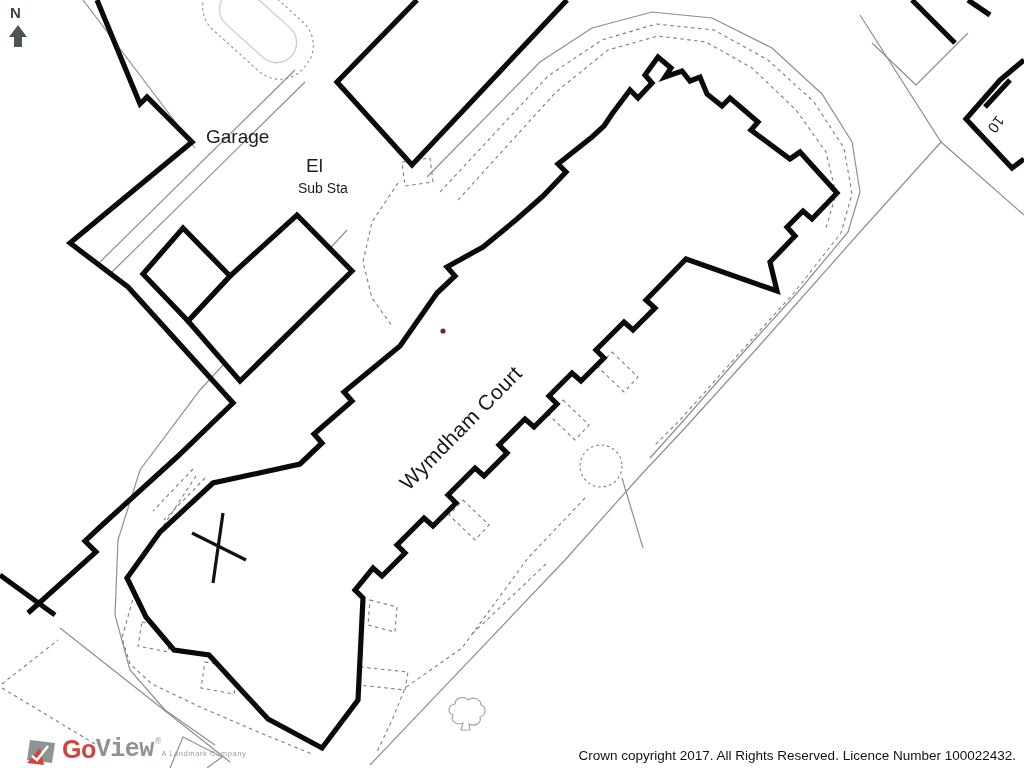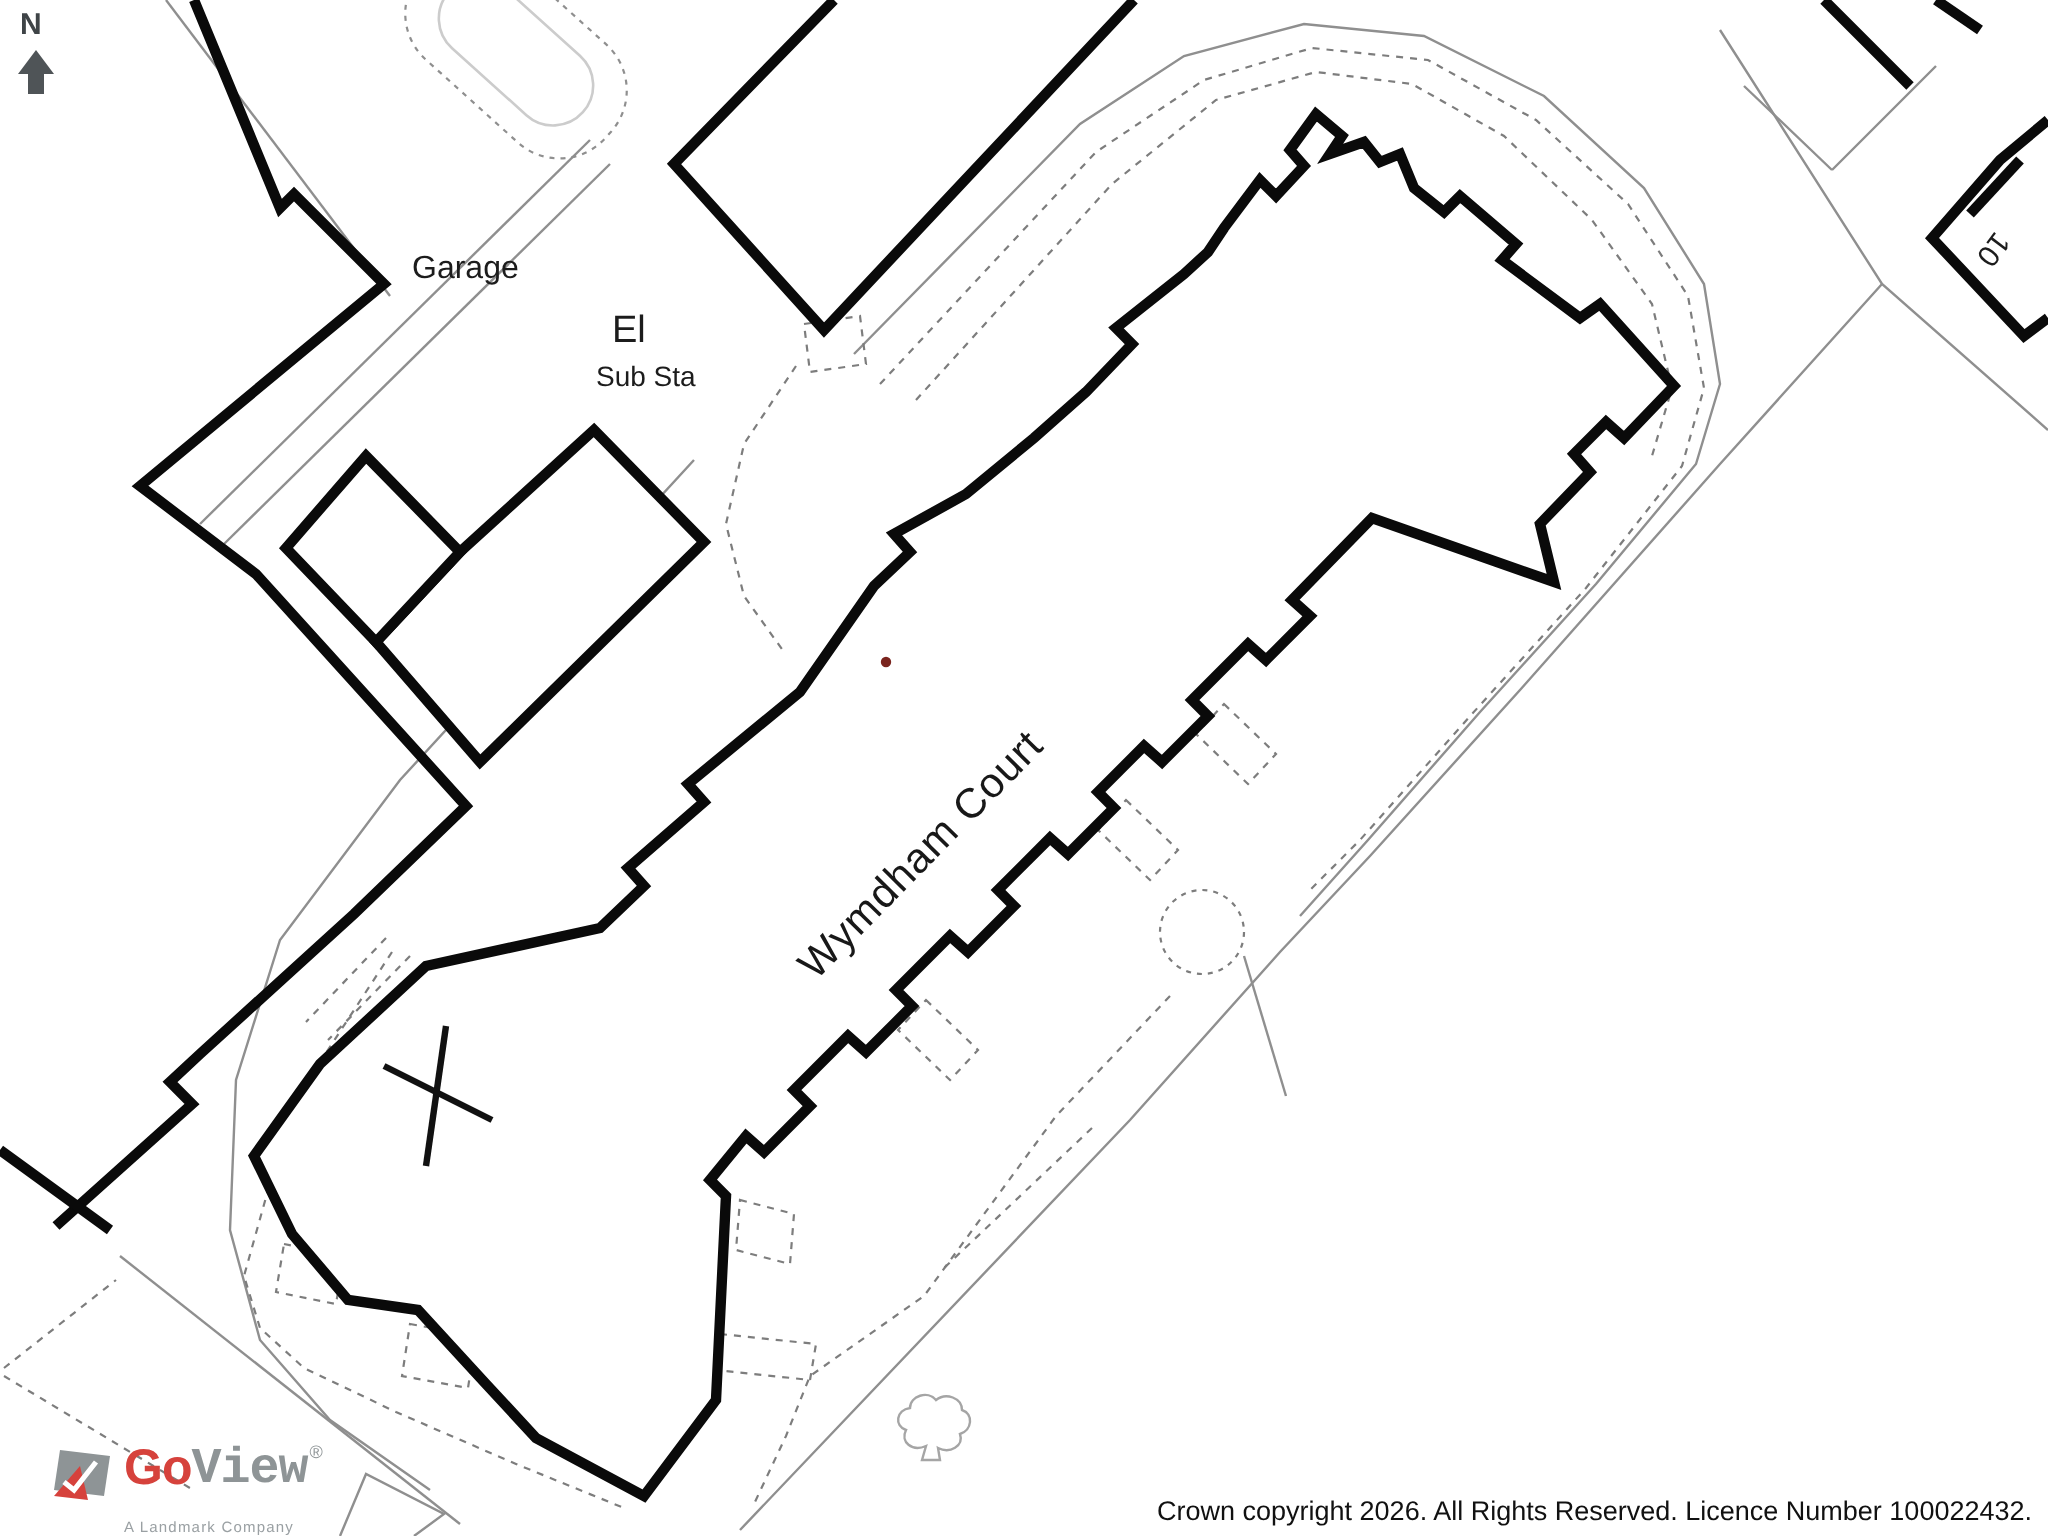--- a/index.html
+++ b/index.html
@@ -2,34 +2,34 @@
 <html><head>
 <meta charset="utf-8">
 <style>
   html,body{margin:0;padding:0;background:#fff;}
   #stage{
     position:relative;width:1024px;height:768px;overflow:hidden;background:#ffffff;
     font-family:"Liberation Sans", sans-serif;
   }
   #stage svg.mapsvg{position:absolute;left:0;top:0;}
   .lbl{position:absolute;color:#1c1c1c;white-space:nowrap;}
-  .lbl-garage{left:206px;top:126px;font-size:16px;text-align:center;}
+  .lbl-garage{left:206px;top:126px;font-size:19px;text-align:center;}
   .lbl-el{left:306px;top:155px;font-size:19px;}
   .lbl-substa{left:298px;top:180px;font-size:14px;}
   .lbl-wymdham{
     left:341px;top:416px;width:240px;text-align:center;font-size:21px;
     transform:rotate(-45.5deg);transform-origin:center center;letter-spacing:0.5px;color:#181818;
   }
   .lbl-ten{left:988px;top:116px;font-size:15px;transform:rotate(127deg);transform-origin:center center;}
   .lbl-north{left:10px;top:4px;font-size:15px;font-weight:bold;color:#3f4447;}
   .lbl-copyright{position:absolute;right:8px;bottom:5px;font-size:13.5px;color:#111;}
   
   .logo{position:absolute;left:26px;bottom:1px;display:flex;align-items:flex-start;}
   .logo-mark{width:32px;height:30px;margin-right:4px;}
-  .logo-textcol{display:flex;flex-direction:column;line-height:1;}
+  .logo-textcol{display:flex;flex-direction:row;line-height:1;text-align:right;}
   .logo-wordline{display:flex;align-items:flex-start;}
   .logo-word{font-size:25px;font-weight:bold;letter-spacing:-0.5px;}
   .logo-go{color:#d6423c;}
   .logo-view{color:#8e9496;font-family:Liberation Mono, monospace;}
   .logo-reg{font-size:9px;color:#8e9496;margin-left:1px;margin-top:0px;}
   .logo-tagline{font-size:7.5px;color:#9aa0a3;letter-spacing:0.6px;margin-top:13px;}
 </style>
 </head>
 <body>
 
@@ -127,21 +127,21 @@
     <path d="M18,25 L27,37 L22,37 L22,47 L14,47 L14,37 L9,37 Z" fill="#4f5457"></path>
   </svg>
 
   <div class="lbl lbl-north">N</div>
   <div class="lbl lbl-garage">Garage</div>
   <div class="lbl lbl-el">El</div>
   <div class="lbl lbl-substa">Sub Sta</div>
   <div class="lbl lbl-wymdham">Wymdham Court</div>
   <div class="lbl lbl-ten">10</div>
 
-  <div class="lbl-copyright">Crown copyright 2026. All Rights Reserved. Licence Number 100022432.</div>
+  <div class="lbl-copyright">Crown copyright 2017. All Rights Reserved. Licence Number 100022432.</div>
 
   <div class="logo">
     <svg class="logo-mark" viewBox="0 0 32 30">
       <path d="M4,3 L29,6 L26,26 L1,23 Z" fill="#8e9496"></path>
       <path d="M1,26 L14,11 L18,28 Z" fill="#d6423c"></path>
       <path d="M6,19 L11,23 L22,9" fill="none" stroke="#ffffff" stroke-width="2.6"></path>
     </svg>
     <div class="logo-textcol">
       <div class="logo-wordline">
         <span class="logo-word logo-go">Go</span>

